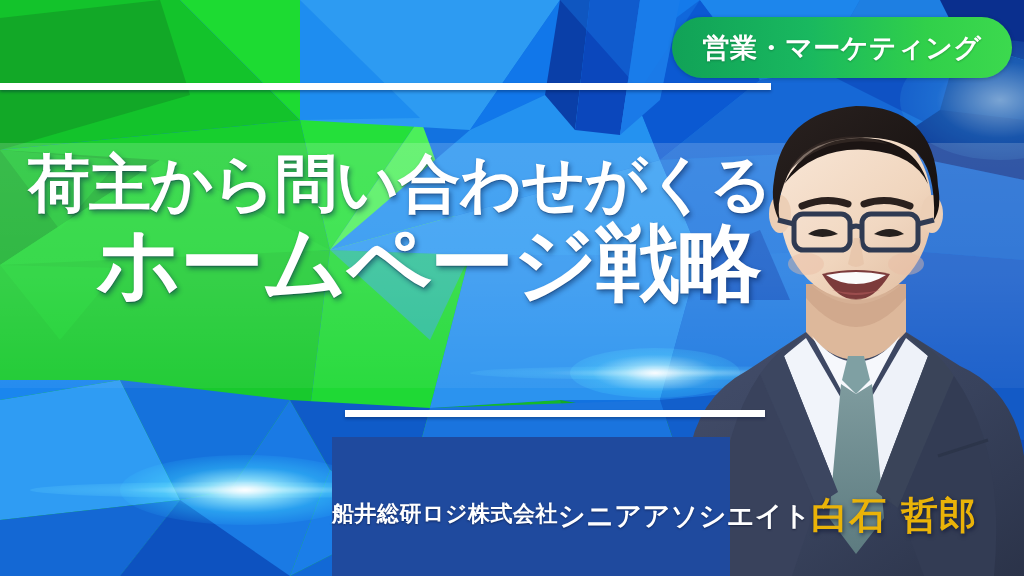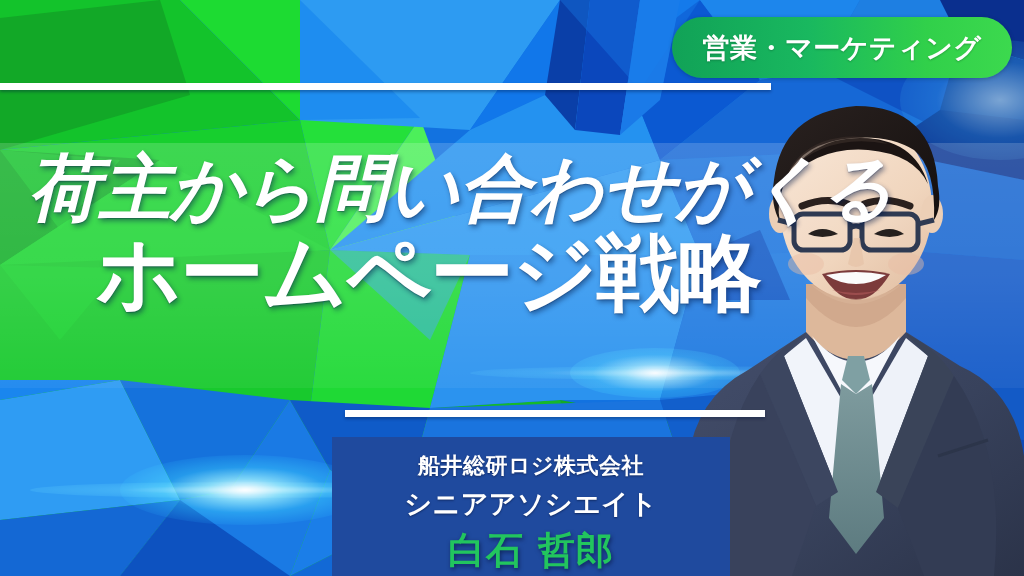--- a/index.html
+++ b/index.html
@@ -148,43 +148,41 @@
     top: 152px;
     width: 800px;
   }
   #headline .line {
     color: #ffffff;
     font-weight: 700;
     white-space: nowrap;
     text-shadow: 2px 3px 5px rgba(0,25,70,0.45), 0 1px 1px rgba(0,20,60,0.3);
   }
   #headline-line-1 {
-    font-size: 72px;
+    font-size: 62px;
     line-height: 1.02;
     letter-spacing: -1px;
-    font-style: italic;
   }
   #headline-line-2 {
     font-size: 84px;
     line-height: 1.02;
     letter-spacing: -2px;
     margin-top: 6px;
     text-align: center;
   }
 
   
   #speaker-panel {
     position: absolute;
     left: 332px;
     top: 437px;
     width: 398px;
     height: 139px;
     background: #1f4a9e;
     display: flex;
-    flex-direction: column;
     align-items: center;
     justify-content: flex-start;
     padding-top: 14px;
     box-sizing: border-box;
   }
   #speaker-company {
     color: #ffffff;
     font-size: 22px;
     font-weight: 700;
     letter-spacing: 0.5px;
@@ -194,21 +192,21 @@
   #speaker-role {
     color: #ffffff;
     font-size: 27px;
     font-weight: 700;
     letter-spacing: 0.5px;
     white-space: nowrap;
     margin-top: 5px;
     text-shadow: 0 1px 2px rgba(0,10,40,0.5);
   }
   #speaker-name {
-    color: #22c55e;
+    color: #eab308;
     font-size: 37px;
     font-weight: 700;
     letter-spacing: 1px;
     white-space: nowrap;
     margin-top: 4px;
     text-shadow: 1px 2px 4px rgba(0,10,40,0.55);
   }
 
   
   #presenter {

